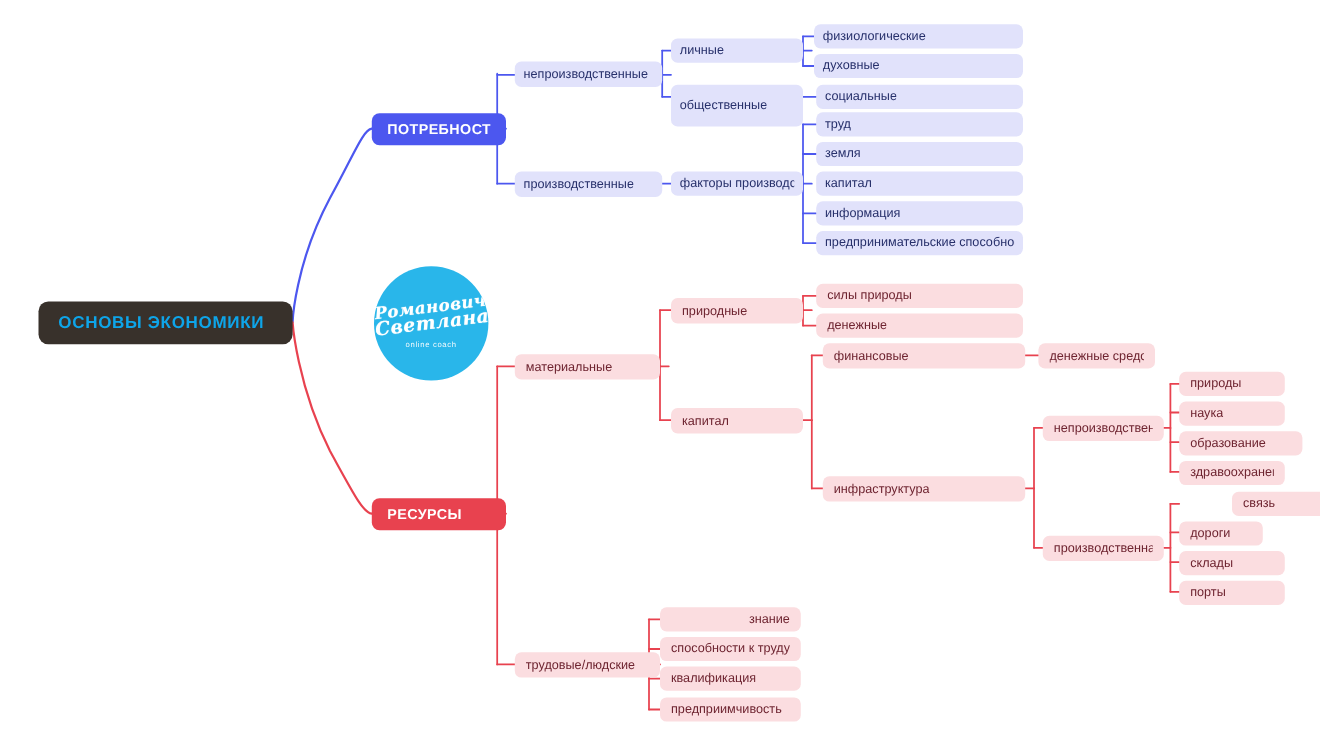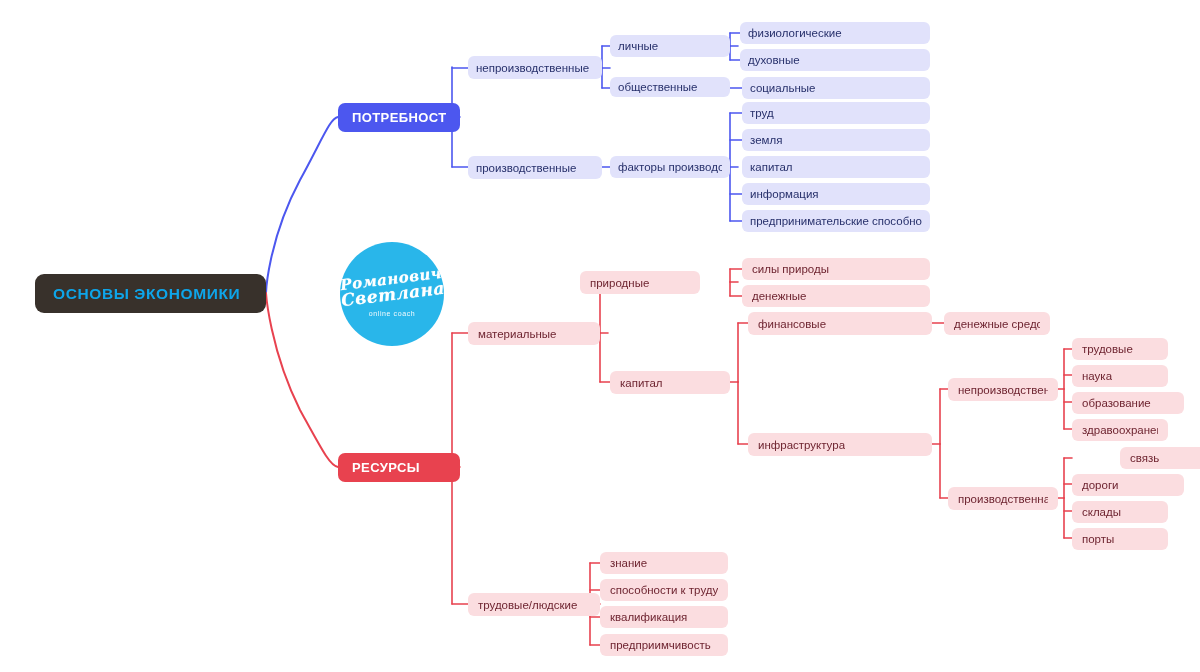--- a/index.html
+++ b/index.html
@@ -188,21 +188,21 @@
   </div>
 
   <div class="node b" style="left:740px;top:22px;width:190px;height:22px;">
     <span class="lbl">физиологические</span>
   </div>
 
   <div class="node b" style="left:740px;top:49px;width:190px;height:22px;">
     <span class="lbl">духовные</span>
   </div>
 
-  <div class="node b" style="left:610px;top:77px;width:120px;height:20px;">
+  <div class="node b" style="left:610px;top:77px;width:120px;height:38px;">
     <span class="lbl">общественные</span>
   </div>
 
   <div class="node b" style="left:742px;top:77px;width:188px;height:22px;">
     <span class="lbl">социальные</span>
   </div>
 
   <div class="node b" style="left:468px;top:156px;width:134px;height:23px;">
     <span class="lbl">производственные</span>
   </div>
@@ -228,21 +228,21 @@
   </div>
 
   <div class="node main-red" style="left:338px;top:453px;width:122px;height:29px;">
     <span class="lbl">РЕСУРСЫ</span>
   </div>
 
   <div class="node p" style="left:468px;top:322px;width:132px;height:23px;">
     <span class="lbl">материальные</span>
   </div>
 
-  <div class="node p" style="left:580px;top:271px;width:120px;height:23px;">
+  <div class="node p" style="left:610px;top:271px;width:120px;height:23px;">
     <span class="lbl">природные</span>
   </div>
 
   <div class="node p" style="left:742px;top:258px;width:188px;height:22px;">
     <span class="lbl">силы природы</span>
   </div>
   <div class="node p" style="left:742px;top:285px;width:188px;height:22px;">
     <span class="lbl">денежные</span>
   </div>
 
@@ -260,54 +260,54 @@
 
   <div class="node p" style="left:748px;top:433px;width:184px;height:23px;">
     <span class="lbl">инфраструктура</span>
   </div>
 
   <div class="node p" style="left:948px;top:378px;width:110px;height:23px;">
     <span class="lbl">непроизводственная</span>
   </div>
 
   <div class="node p" style="left:1072px;top:338px;width:96px;height:22px;">
-    <span class="lbl">трудовые</span>
+    <span class="lbl">природы</span>
   </div>
   <div class="node p" style="left:1072px;top:365px;width:96px;height:22px;">
     <span class="lbl">наука</span>
   </div>
   <div class="node p" style="left:1072px;top:392px;width:112px;height:22px;">
     <span class="lbl">образование</span>
   </div>
   <div class="node p" style="left:1072px;top:419px;width:96px;height:22px;">
     <span class="lbl">здравоохранение</span>
   </div>
 
   <div class="node p" style="left:948px;top:487px;width:110px;height:23px;">
     <span class="lbl">производственная</span>
   </div>
 
   <div class="node p" style="left:1072px;top:447px;width:96px;height:22px;margin-left:48px;">
     <span class="lbl">связь</span>
   </div>
-  <div class="node p" style="left:1072px;top:474px;width:112px;height:22px;text-align:center;">
+  <div class="node p" style="left:1072px;top:474px;width:76px;height:22px;text-align:center;">
     <span class="lbl">дороги</span>
   </div>
   <div class="node p" style="left:1072px;top:501px;width:96px;height:22px;">
     <span class="lbl">склады</span>
   </div>
   <div class="node p" style="left:1072px;top:528px;width:96px;height:22px;">
     <span class="lbl">порты</span>
   </div>
 
   <div class="node p" style="left:468px;top:593px;width:132px;height:23px;">
     <span class="lbl">трудовые/людские</span>
   </div>
 
-  <div class="node p" style="left:600px;top:552px;width:128px;height:22px;">
+  <div class="node p" style="left:600px;top:552px;width:128px;height:22px;justify-content:flex-end;">
     <span class="lbl">знание</span>
   </div>
   <div class="node p" style="left:600px;top:579px;width:128px;height:22px;">
     <span class="lbl">способности к труду</span>
   </div>
   <div class="node p" style="left:600px;top:606px;width:128px;height:22px;">
     <span class="lbl">квалификация</span>
   </div>
   <div class="node p" style="left:600px;top:634px;width:128px;height:22px;">
     <span class="lbl">предприимчивость</span>

